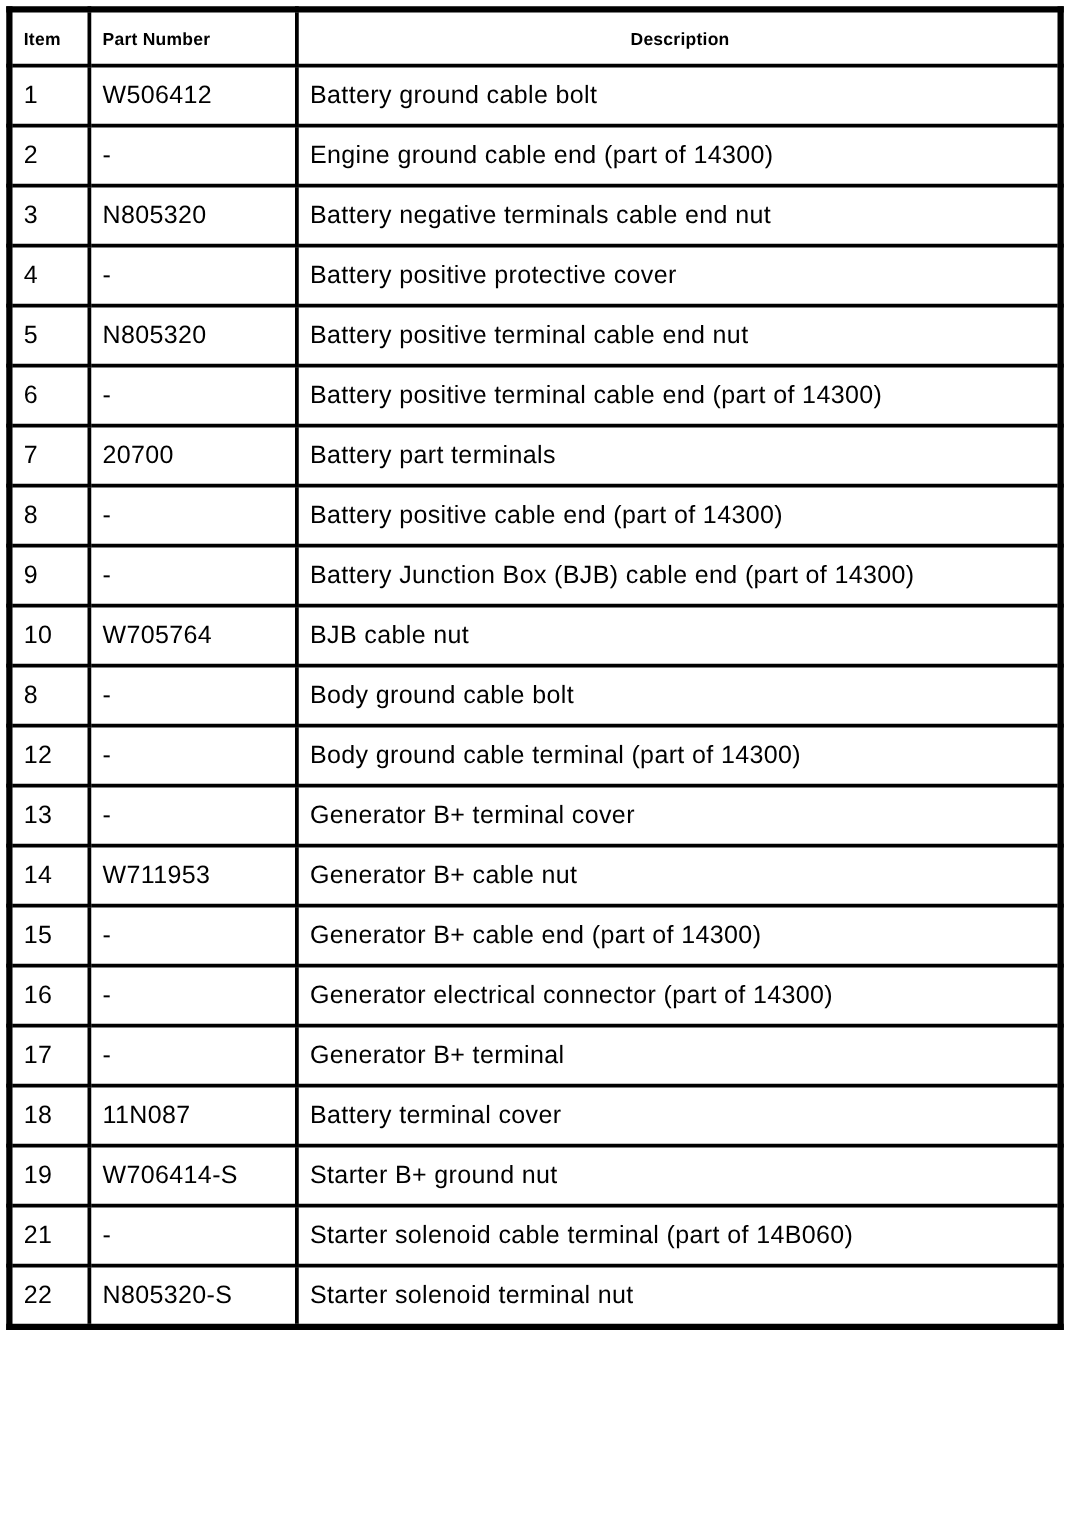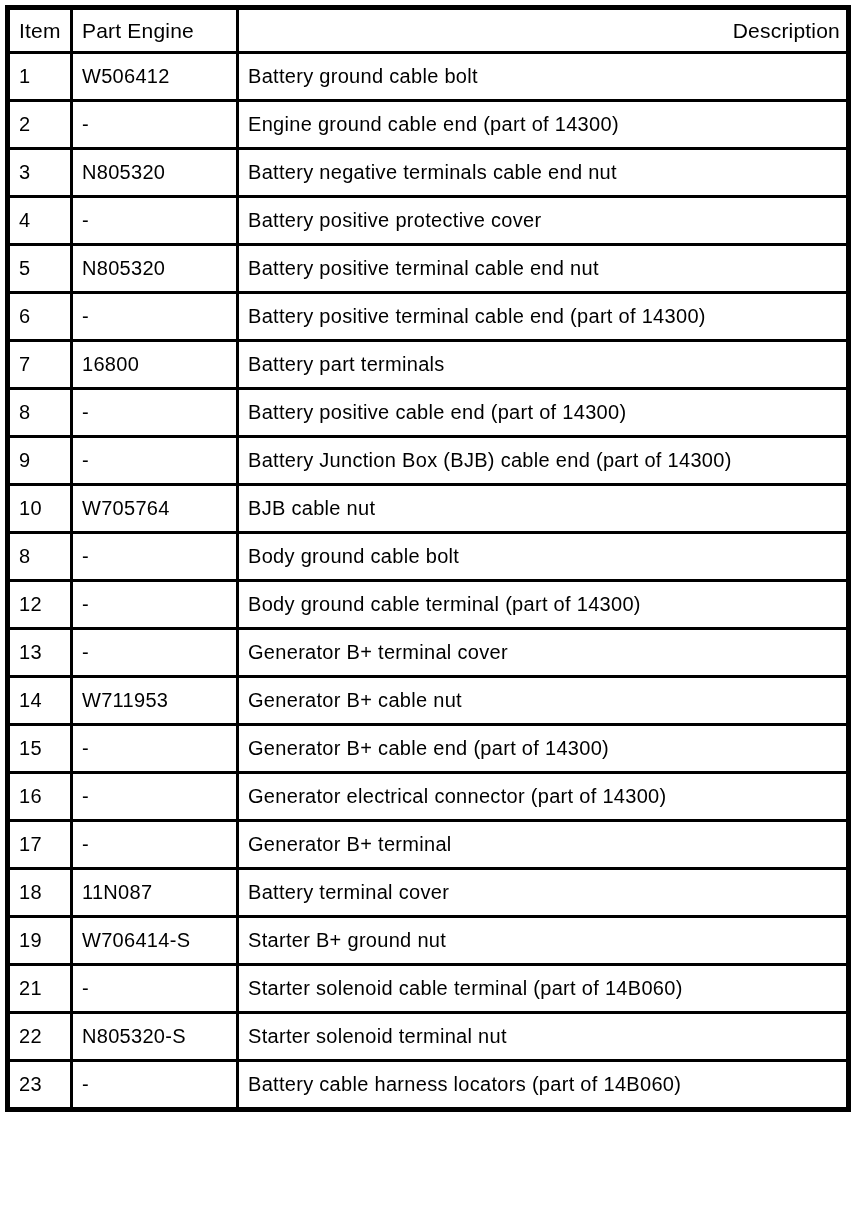--- a/index.html
+++ b/index.html
@@ -27,48 +27,48 @@
   th, td {
     border: 3px solid #000000;
     padding: 0 6px 0 9px;
     overflow: hidden;
     white-space: nowrap;
     vertical-align: middle;
     color: #000000;
   }
   th {
     height: 41px;
-    font-size: 21px;
-    font-weight: normal;
+    font-size: 14px;
+    font-weight: bold;
     text-align: left;
     letter-spacing: 0.2px;
   }
   th.th-desc {
-    text-align: right;
+    text-align: center;
   }
   td {
     height: 45px;
     font-size: 20px;
     font-weight: normal;
     letter-spacing: 0.3px;
   }
 </style>
 </head>
 <body>
 
 <table class="parts-table">
   <colgroup>
     <col class="col-item">
     <col class="col-part">
     <col class="col-desc">
   </colgroup>
   <thead>
     <tr>
       <th class="th-item">Item</th>
-      <th class="th-part">Part Engine</th>
+      <th class="th-part">Part Number</th>
       <th class="th-desc">Description</th>
     </tr>
   </thead>
   <tbody id="table-body">
       <tr>
         <td>1</td>
         <td>W506412</td>
         <td>Battery ground cable bolt</td>
       </tr>
       <tr>
@@ -91,21 +91,21 @@
         <td>N805320</td>
         <td>Battery positive terminal cable end nut</td>
       </tr>
       <tr>
         <td>6</td>
         <td>-</td>
         <td>Battery positive terminal cable end (part of 14300)</td>
       </tr>
       <tr>
         <td>7</td>
-        <td>16800</td>
+        <td>20700</td>
         <td>Battery part terminals</td>
       </tr>
       <tr>
         <td>8</td>
         <td>-</td>
         <td>Battery positive cable end (part of 14300)</td>
       </tr>
       <tr>
         <td>9</td>
         <td>-</td>
@@ -164,19 +164,14 @@
       <tr>
         <td>21</td>
         <td>-</td>
         <td>Starter solenoid cable terminal (part of 14B060)</td>
       </tr>
       <tr>
         <td>22</td>
         <td>N805320-S</td>
         <td>Starter solenoid terminal nut</td>
       </tr>
-      <tr>
-        <td>23</td>
-        <td>-</td>
-        <td>Battery cable harness locators (part of 14B060)</td>
-      </tr>
     </tbody>
 </table>
 
 </body></html>

